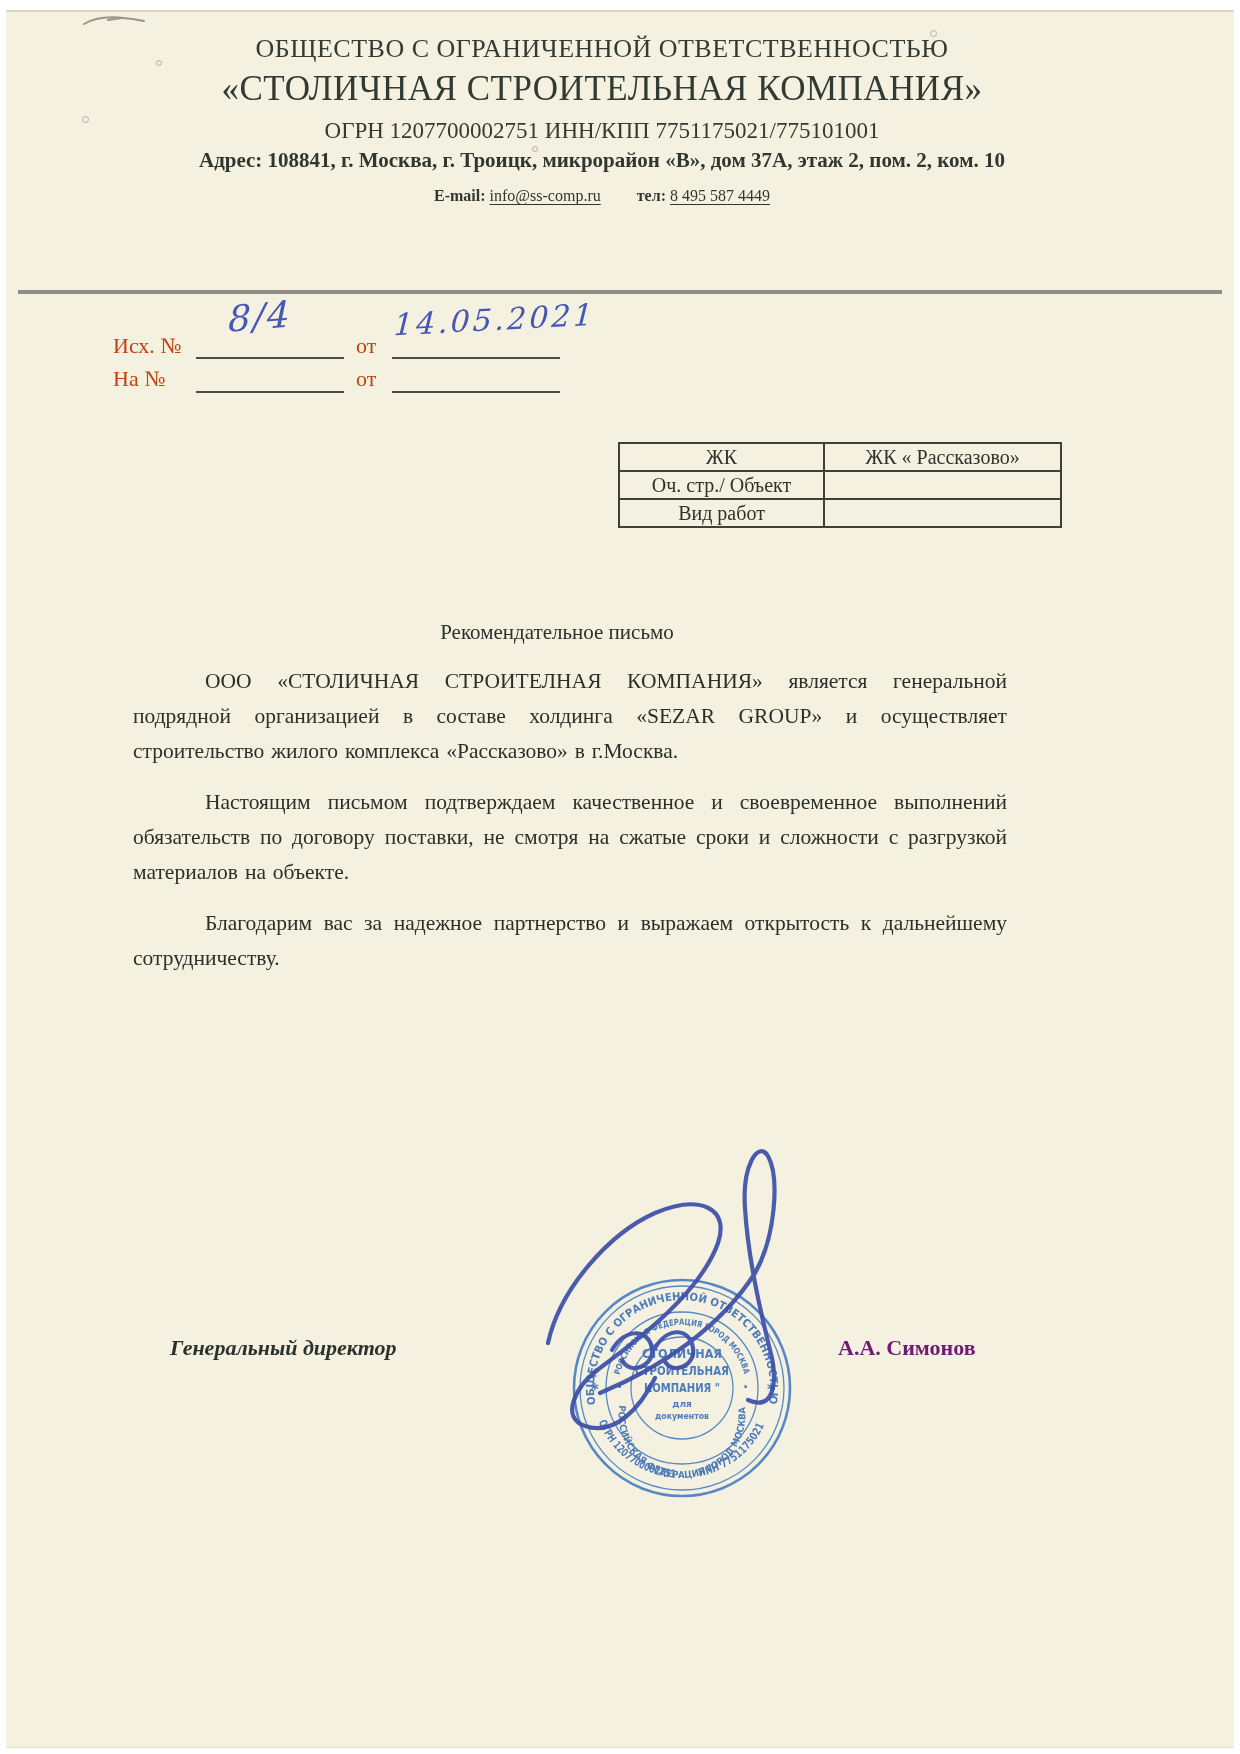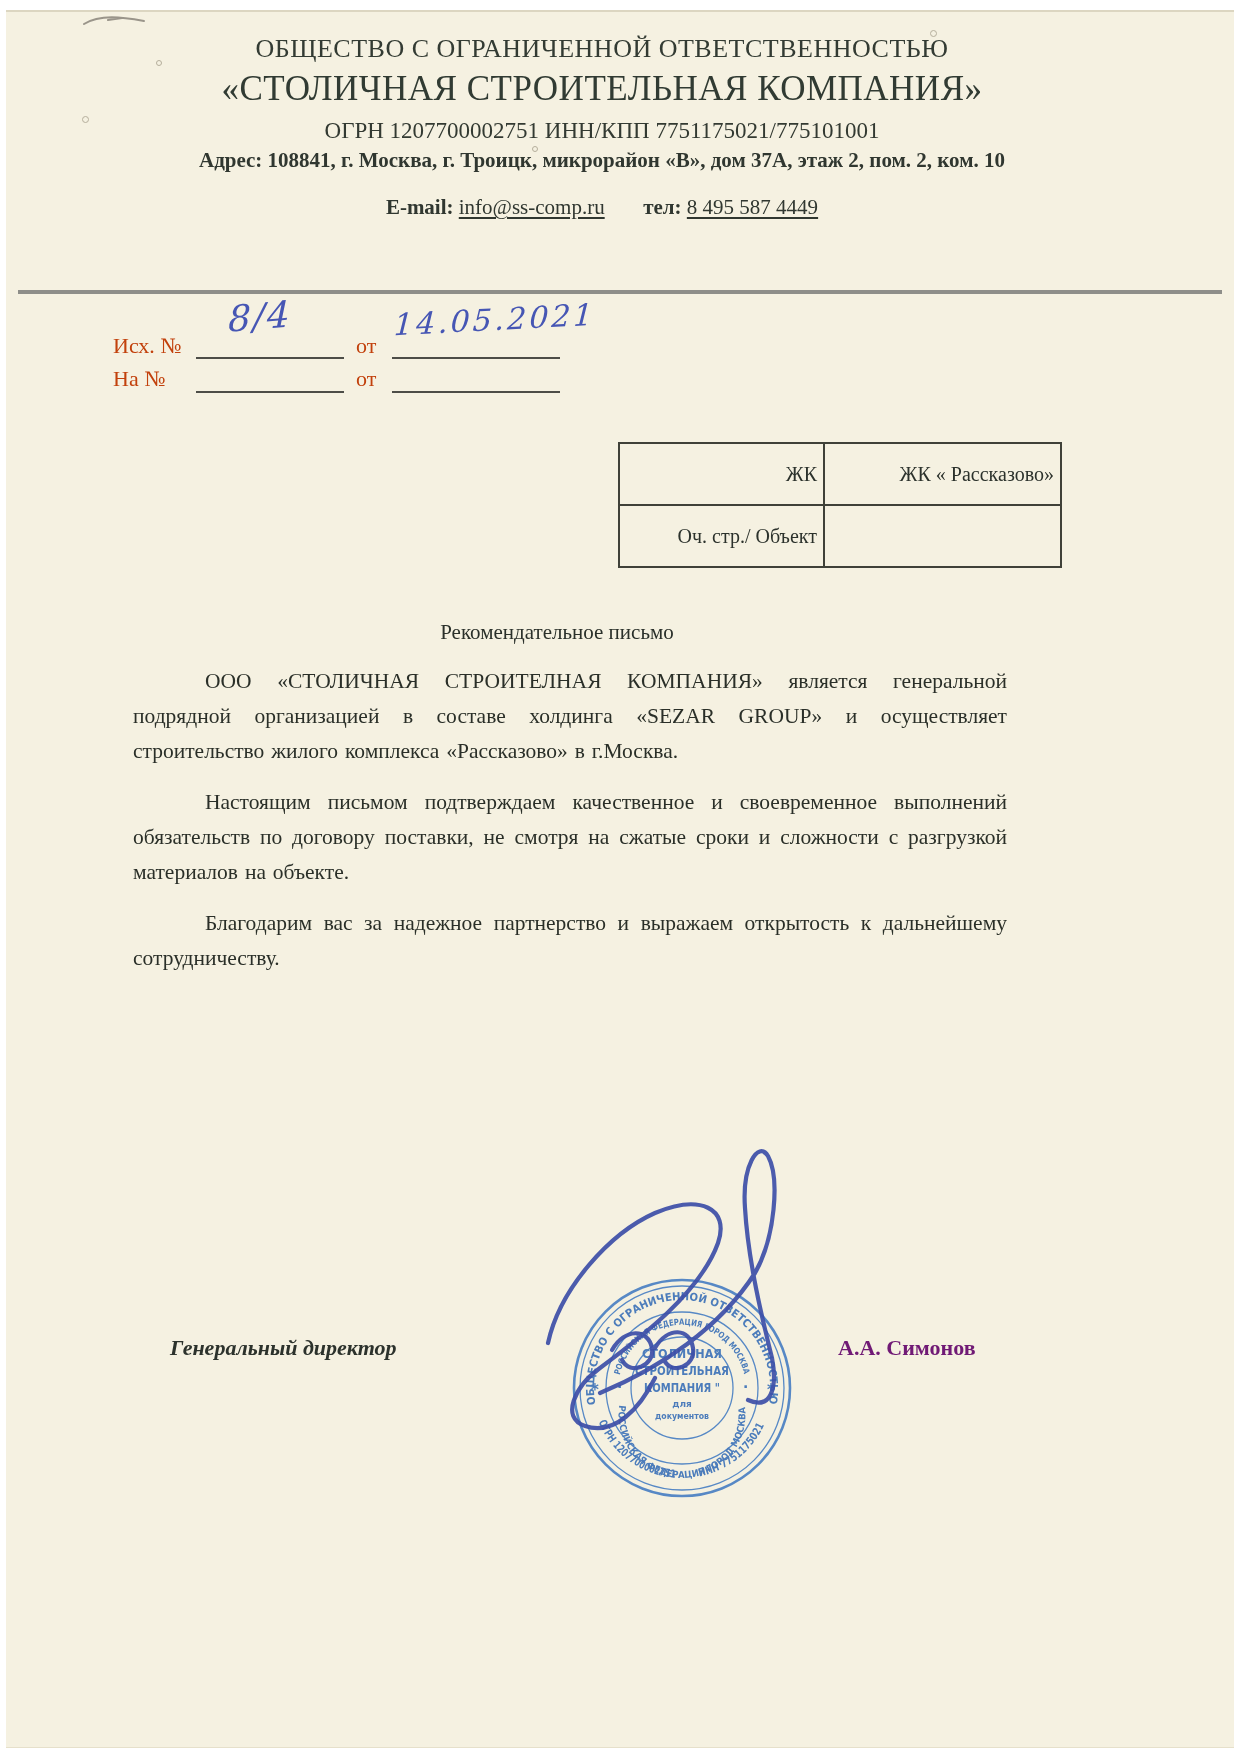--- a/index.html
+++ b/index.html
@@ -8,36 +8,36 @@
     font-family:"Liberation Serif", serif;overflow:hidden;
   }
   .paper{position:absolute;left:6px;top:10px;width:1228px;height:1738px;
     background:#f5f1e1;box-shadow:inset 0 2px 0 #dcd6c1, inset 0 -1px 0 #e6e0cb;}
   
   .header{position:absolute;left:0;top:34px;width:1204px;text-align:center;color:#2f362f;}
   .org-type{font-size:26px;letter-spacing:.5px;color:#333b33;}
   .company-name{font-size:35px;font-weight:normal;letter-spacing:.5px;margin-top:5px;color:#313b33;}
   .registration{font-size:23px;margin-top:9px;color:#333a32;}
   .address{font-size:21px;font-weight:bold;margin-top:4px;color:#303730;}
-  .contacts{font-size:21px;margin-top:22px;color:#303730;}
+  .contacts{font-size:16px;margin-top:14px;color:#303730;}
   .contacts .lbl{font-weight:bold;}
   .contacts .u{text-decoration:underline;text-underline-offset:3px;}
   .sp{display:inline-block;width:28px;}
   
   .rule{position:absolute;left:18px;top:290px;width:1204px;height:4px;background:#8e8e89;}
   
   .ref-label{position:absolute;font-size:22px;color:#c2410c;}
   .ref-line{position:absolute;height:2px;background:#4d4d47;}
   .hand{position:absolute;font-family:"DejaVu Serif", serif;font-style:italic;color:#4656b4;}
   .hand-num{font-size:36px;transform:rotate(-5deg) skewX(-6deg);letter-spacing:2px;}
   .hand-date{font-size:30px;transform:rotate(-3deg) skewX(-6deg);letter-spacing:3px;}
   
   .info-table{position:absolute;left:618px;top:442px;border-collapse:collapse;}
-  .info-table td{border:2px solid #3f4138;height:26px;font-size:20px;text-align:right;
-    color:#2c322c;padding:17px 6px;}
+  .info-table td{border:2px solid #3f4138;height:26px;font-size:20px;text-align:center;
+    color:#2c322c;padding:0 6px;}
   .info-table td.c1{width:191px;}
   .info-table td.c2{width:223px;}
   
   .letter-title{position:absolute;left:121px;top:620px;width:872px;text-align:center;
     font-size:21px;color:#2a302a;}
   .bodytext{position:absolute;left:133px;top:664px;width:874px;}
   .bodytext p{font-size:21.5px;line-height:35px;text-align:justify;text-indent:72px;
     margin:0 0 16px 0;color:#2a2f28;word-spacing:1.5px;}
   
   .signoff-position{position:absolute;left:170px;top:1335px;font-size:22px;font-weight:bold;color:#2c322c;font-style:italic;}
@@ -94,20 +94,24 @@
 <table class="info-table">
   <tbody>
       <tr>
     <td class="c1">ЖК</td>
     <td class="c2">ЖК « Рассказово»</td>
   </tr>
   <tr>
     <td class="c1">Оч. стр./ Объект</td>
     <td class="c2"></td>
   </tr>
+  <tr>
+    <td class="c1">Вид работ</td>
+    <td class="c2"></td>
+  </tr>
 </tbody>
   </table>
 
 <div class="letter-title">Рекомендательное письмо</div>
 
 <div class="bodytext">
   <p>ООО «СТОЛИЧНАЯ СТРОИТЕЛНАЯ КОМПАНИЯ» является генеральной подрядной организацией в составе холдинга «SEZAR GROUP» и осуществляет строительство жилого комплекса «Рассказово» в г.Москва.</p>
   <p>Настоящим письмом подтверждаем качественное и своевременное выполнений обязательств по договору поставки, не смотря на сжатые сроки и сложности с разгрузкой материалов на объекте.</p>
   <p>Благодарим вас за надежное партнерство и выражаем открытость к дальнейшему сотрудничеству.</p>
 </div>

